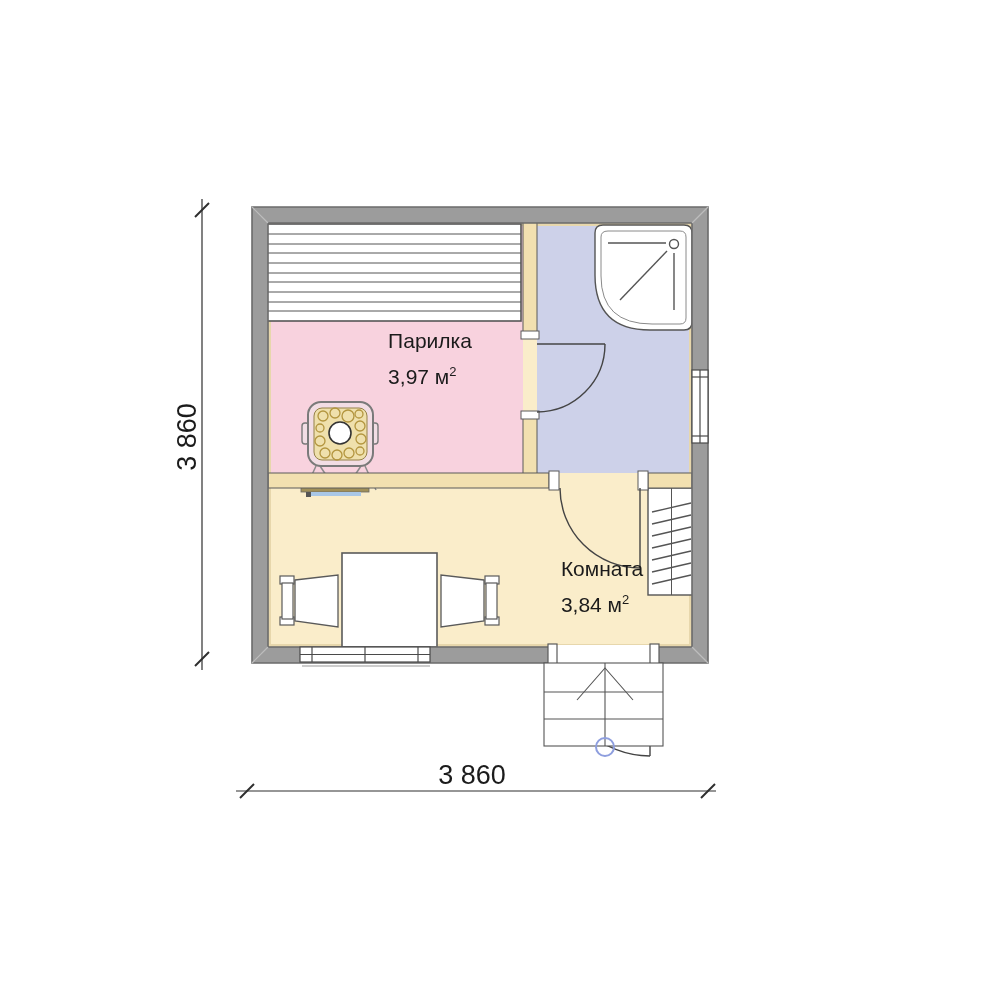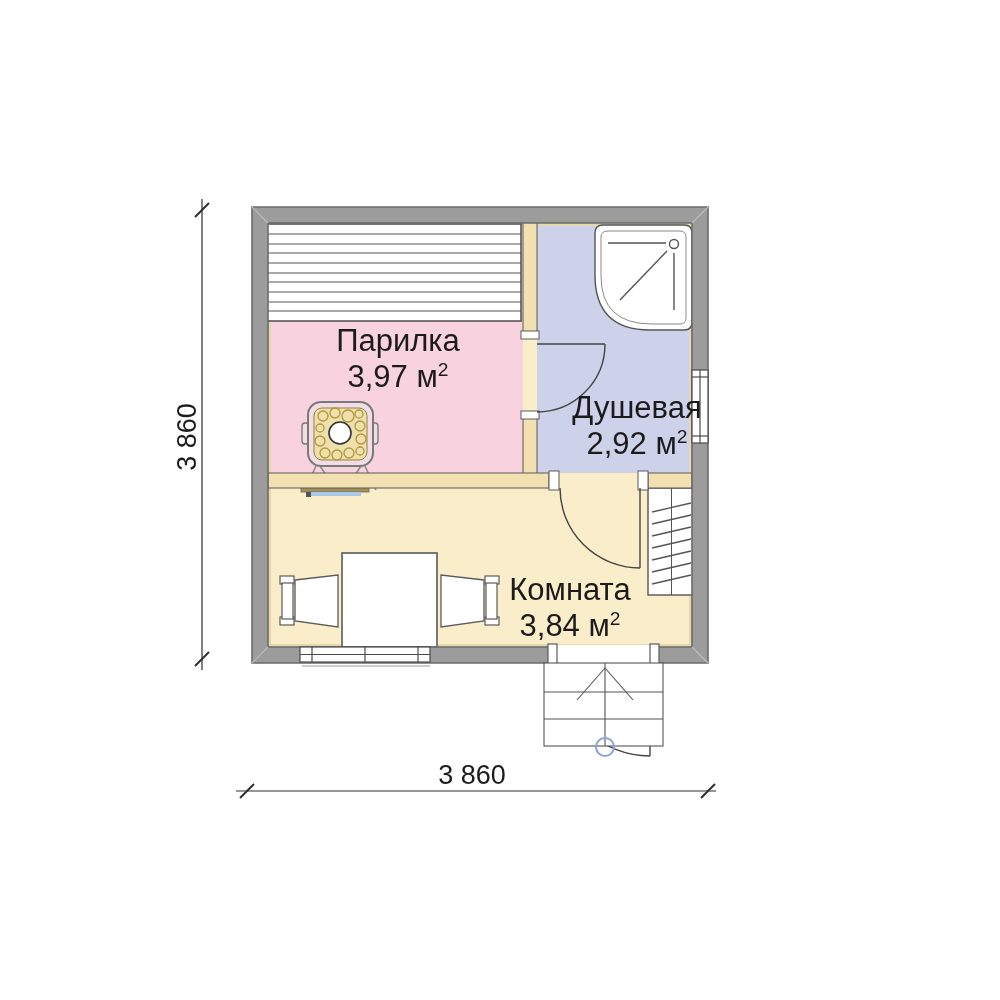--- a/index.html
+++ b/index.html
@@ -3,23 +3,24 @@
 <meta charset="utf-8">
 <style>
   html,body{margin:0;padding:0;background:#fff;}
   .stage{
     position:relative;width:1000px;height:1000px;background:#ffffff;overflow:hidden;
     font-family:"Liberation Sans", sans-serif;
   }
   .stage svg{position:absolute;left:0;top:0;}
   .room-label{
     position:absolute;transform:translateX(-50%);
-    display:flex;flex-direction:column;align-items:center;
-    font-size:31px;line-height:36px;color:#1b1b1b;white-space:nowrap;
+    display:flex;flex-direction:column;align-items:flex-start;
+    font-size:21px;line-height:36px;color:#1b1b1b;white-space:nowrap;
     text-align:center;
+    margin-left:32px;
   }
   .room-label sup{font-size:0.62em;line-height:0;}
   .dim-text{
     position:absolute;font-size:27px;color:#1b1b1b;white-space:nowrap;
   }
   .dim-bottom{transform:translateX(-50%);}
   .dim-left{transform:translate(-50%,-50%) rotate(-90deg);}
 </style>
 </head>
 <body>
@@ -197,26 +198,22 @@
         <line x1="701" y1="798" x2="715" y2="784" stroke-width="2"></line>
       </g>
     </g>
   </svg>
 
   <div class="room-label" style="left:398px;top:323px">
     <span>Парилка</span>
     <span><span>3,97 м</span><sup>2</sup></span>
   </div>
 
-  <div class="room-label" style="left:637px;top:390px">
-    <span>Душевая</span>
-    <span><span>2,92 м</span><sup>2</sup></span>
-  </div>
-
-  <div class="room-label" style="left:570px;top:572px">
+
+  <div class="room-label" style="left:570px;top:551px">
     <span>Комната</span>
     <span><span>3,84 м</span><sup>2</sup></span>
   </div>
 
   <div class="dim-text dim-bottom" style="left:472px;top:760px">3 860</div>
   <div class="dim-text dim-left" style="left:187px;top:437px">3 860</div>
 
 </div>
 
 </body></html>

